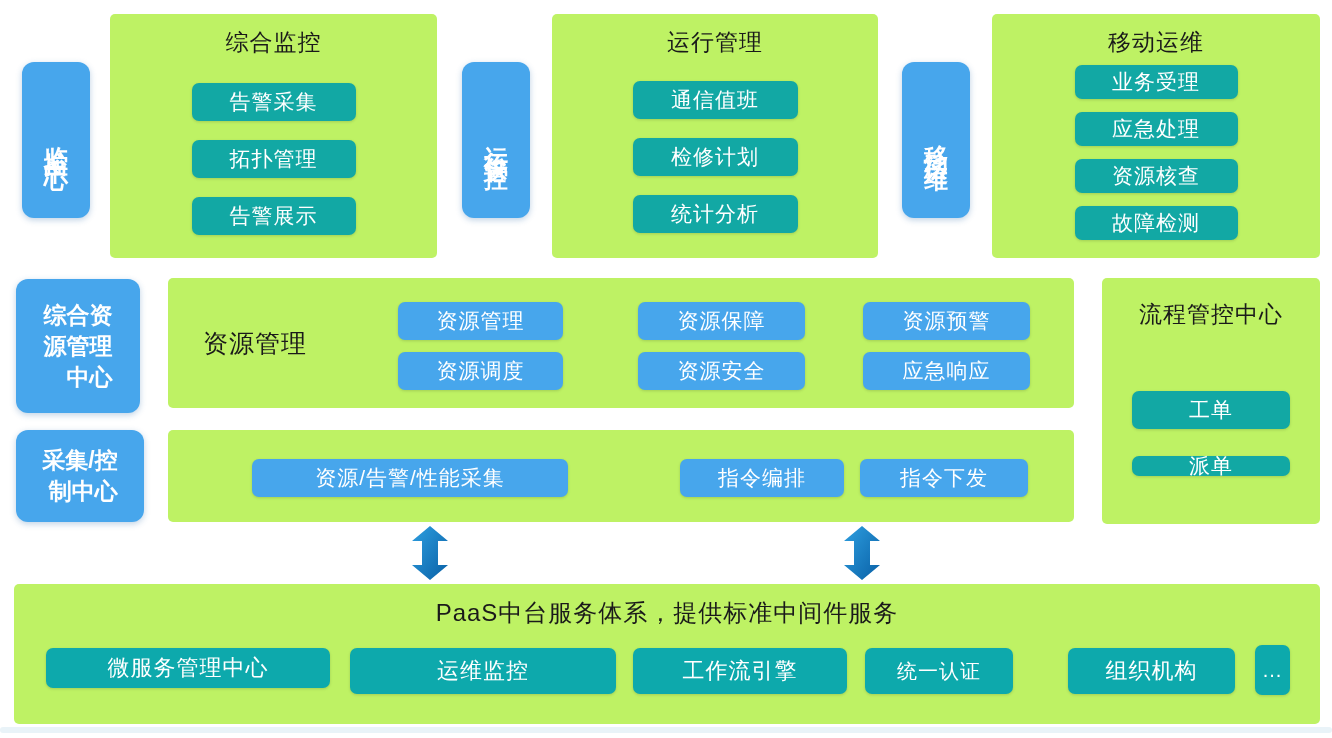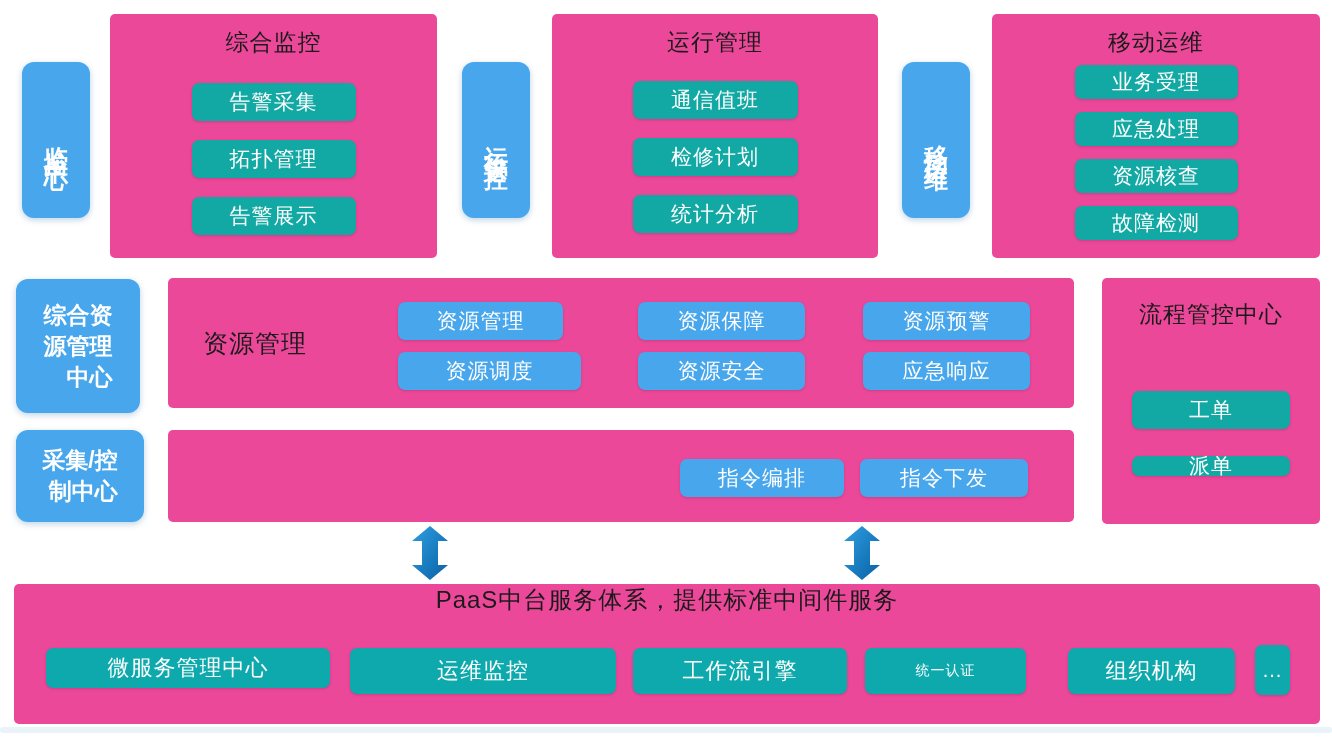--- a/index.html
+++ b/index.html
@@ -1,19 +1,19 @@
 <!DOCTYPE html>
 <html><head>
 <meta charset="utf-8">
 <style>
   html,body{margin:0;padding:0;background:#fff;}
   body{font-family:"Liberation Sans","DejaVu Sans",sans-serif;}
   .canvas{position:relative;width:1332px;height:738px;background:#fff;overflow:hidden;}
 
-  .panel{position:absolute;background:#ec4899;border-radius:5px;}
+  .panel{position:absolute;background:#bef264;border-radius:5px;}
   .ptitle{padding-top:12px;height:32px;line-height:32px;text-align:center;
           font-size:23px;color:#1A1A1A;letter-spacing:1px;}
 
   .vlabel{position:absolute;background:#47A6EC;border-radius:12px;color:#fff;
           font-weight:bold;font-size:24px;writing-mode:vertical-rl;text-orientation:upright;
           display:flex;align-items:center;justify-content:center;letter-spacing:7px;
           box-shadow:0 2px 6px rgba(25,95,160,.28);}
   .blabel{position:absolute;background:#47A6EC;border-radius:12px;color:#fff;
           font-weight:bold;font-size:23px;line-height:31px;display:flex;align-items:center;
           justify-content:center;text-align:right;white-space:pre-line;
@@ -26,21 +26,21 @@
   .teal{background:#12A8A4;}
   .teal2{background:#0DA9AC;}
   .blue{background:#47A6EC;}
   .abtn{position:absolute;}
 
   .plabel{position:absolute;left:35px;top:0;height:100%;display:flex;align-items:center;
           font-size:25px;color:#1A1A1A;letter-spacing:1px;}
 
   .arrow{position:absolute;width:36px;height:54px;}
 
-  .paas-title{text-align:center;font-size:24px;color:#1A1A1A;letter-spacing:1px;}
+  .paas-title{padding-top:13px;text-align:center;font-size:24px;color:#1A1A1A;letter-spacing:1px;}
   .strip{position:absolute;left:0;top:727px;width:1332px;height:6px;background:#E9F3F8;border-radius:3px;}
 </style>
 </head>
 <body>
 
 <div class="canvas">
 
   <div class="vlabel" style="left:22px;top:62px;width:68px;height:156px">监控中心</div>
 
   <div class="panel" style="left:110px;top:14px;width:327px;height:244px">
@@ -75,37 +75,38 @@
     </div>
   </div>
 
   <div class="blabel" style="left:16px;top:279px;width:124px;height:134px">综合资
 源管理
 中心</div>
 
   <div class="panel" style="left:168px;top:278px;width:906px;height:130px">
     <div class="plabel">资源管理</div>
     <div class="btn blue abtn" style="left:230px;top:24px;width:165px;height:38px">资源管理</div>
-    <div class="btn blue abtn" style="left:230px;top:74px;width:183px;height:38px">资源调度</div>
+    <div class="btn blue abtn" style="left:230px;top:74px;width:165px;height:38px">资源调度</div>
     <div class="btn blue abtn" style="left:470px;top:24px;width:167px;height:38px">资源保障</div>
     <div class="btn blue abtn" style="left:470px;top:74px;width:167px;height:38px">资源安全</div>
     <div class="btn blue abtn" style="left:695px;top:24px;width:167px;height:38px">资源预警</div>
     <div class="btn blue abtn" style="left:695px;top:74px;width:167px;height:38px">应急响应</div>
   </div>
 
   <div class="panel" style="left:1102px;top:278px;width:218px;height:246px">
     <div class="ptitle" style="padding-top:20px">流程管控中心</div>
     <div class="btn teal abtn" style="left:30px;top:113px;width:158px;height:38px">工单</div>
     <div class="btn teal abtn" style="left:30px;top:178px;width:158px;height:20px">派单</div>
   </div>
 
   <div class="blabel" style="left:16px;top:430px;width:128px;height:92px">采集/控
 制中心</div>
 
   <div class="panel" style="left:168px;top:430px;width:906px;height:92px">
+    <div class="btn blue abtn" style="left:84px;top:29px;width:316px;height:38px">资源/告警/性能采集</div>
     <div class="btn blue abtn" style="left:512px;top:29px;width:164px;height:38px">指令编排</div>
     <div class="btn blue abtn" style="left:692px;top:29px;width:168px;height:38px">指令下发</div>
   </div>
 
   <svg class="arrow" style="left:412px;top:526px" viewBox="0 0 36 54">
     <defs>
       <linearGradient id="ag1" x1="0" y1="0" x2="1" y2="1">
         <stop offset="0" stop-color="#2E9FE0"></stop>
           <stop offset="1" stop-color="#0960A6"></stop>
       </linearGradient>
@@ -120,20 +121,20 @@
       </linearGradient>
     </defs>
     <polygon points="18,0 36,15 26,15 26,39 36,39 18,54 0,39 10,39 10,15 0,15" fill="url(#ag2)"></polygon>
   </svg>
 
   <div class="panel" style="left:14px;top:584px;width:1306px;height:140px">
     <div class="paas-title">PaaS中台服务体系，提供标准中间件服务</div>
     <div class="btn teal2 abtn" style="left:32px;top:64px;width:284px;height:40px;font-size:22px">微服务管理中心</div>
     <div class="btn teal2 abtn" style="left:336px;top:64px;width:266px;height:46px;font-size:22px">运维监控</div>
     <div class="btn teal2 abtn" style="left:619px;top:64px;width:214px;height:46px;font-size:22px">工作流引擎</div>
-    <div class="btn teal2 abtn" style="left:851px;top:64px;width:161px;height:46px;font-size:14px">统一认证</div>
+    <div class="btn teal2 abtn" style="left:851px;top:64px;width:148px;height:46px;font-size:20px">统一认证</div>
     <div class="btn teal2 abtn" style="left:1054px;top:64px;width:167px;height:46px;font-size:22px">组织机构</div>
     <div class="btn teal2 abtn" style="left:1241px;top:61px;width:35px;height:50px;font-size:20px;letter-spacing:1px">...</div>
   </div>
 
   <div class="strip"></div>
 
 </div>
 
 </body></html>

